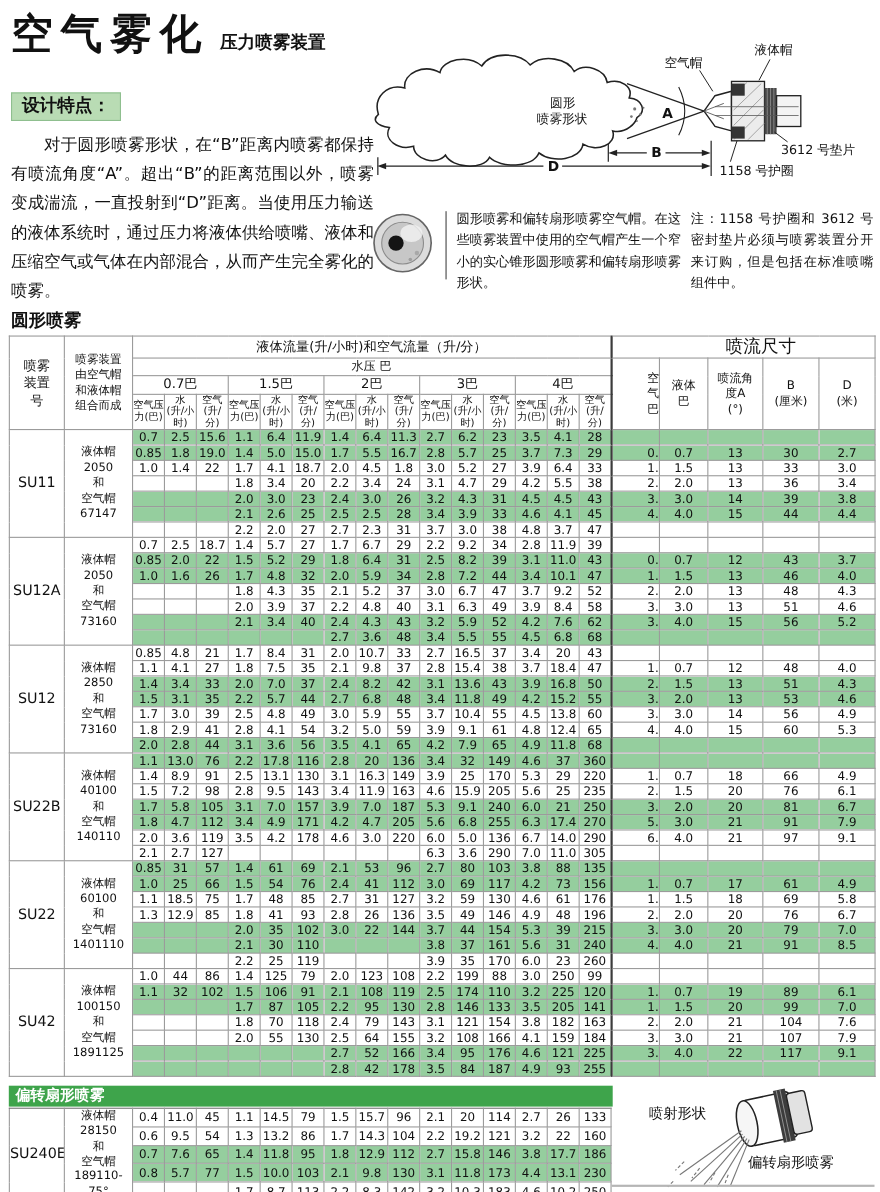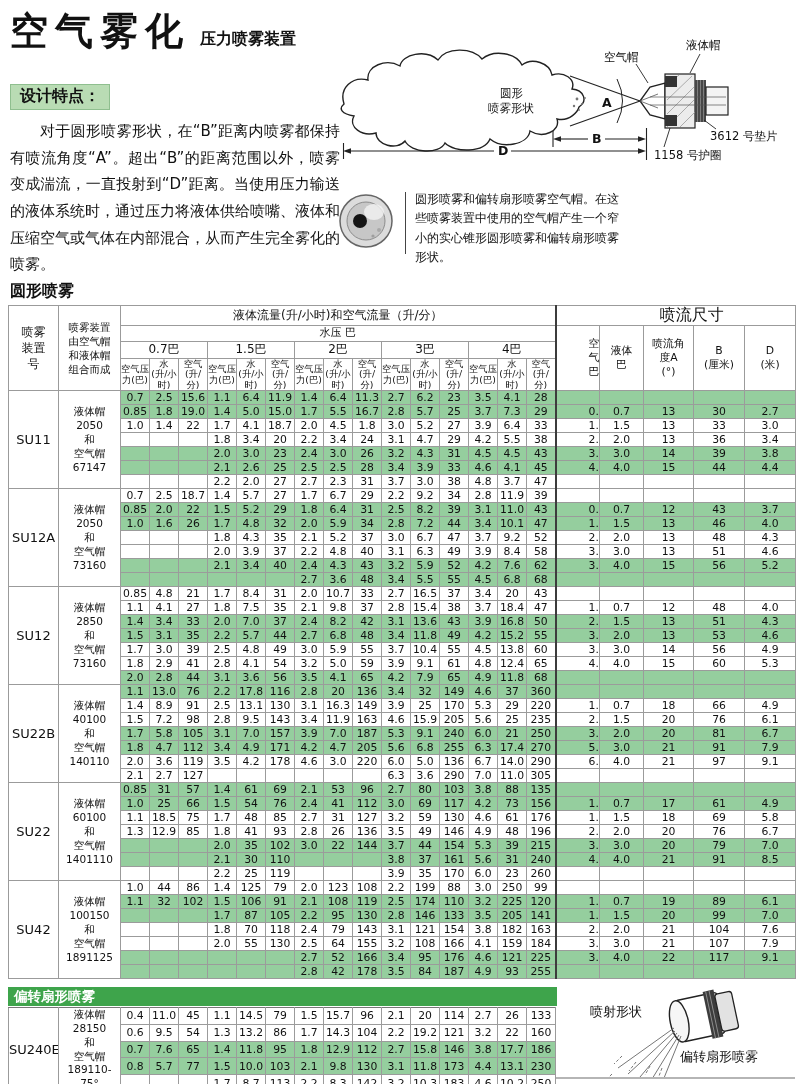--- a/index.html
+++ b/index.html
@@ -139,20 +139,21 @@
   <svg width="58" height="62" viewBox="0 0 58 62">
     <circle cx="28" cy="31" r="26" fill="#dcdcdc" stroke="#666" stroke-width="1.5"></circle>
     <circle cx="28" cy="31" r="19" fill="#c7c7c7" stroke="#8c8c8c"></circle>
     <ellipse cx="36" cy="22" rx="10" ry="8" fill="#f2f2f2" opacity="0.8"></ellipse>
     <circle cx="22" cy="31" r="7" fill="#141414"></circle>
     <circle cx="41" cy="40" r="2" fill="#a8a8a8"></circle>
       <circle cx="35" cy="46" r="1.6" fill="#9e9e9e"></circle>
   </svg>
   <div class="vdiv"></div>
   <p class="note left">圆形喷雾和偏转扇形喷雾空气帽。在这些喷雾装置中使用的空气帽产生一个窄小的实心锥形圆形喷雾和偏转扇形喷雾形状。</p>
+  <p class="note right">注：1158 号护圈和 3612 号密封垫片必须与喷雾装置分开来订购，但是包括在标准喷嘴组件中。</p>
 </div>
 
 <div class="sec-label">圆形喷雾</div>
 
 <table id="main-table">
     <colgroup>
       <col style="width:50px">
       <col style="width:62px">
       <col style="width:29px">
       <col style="width:29px">

